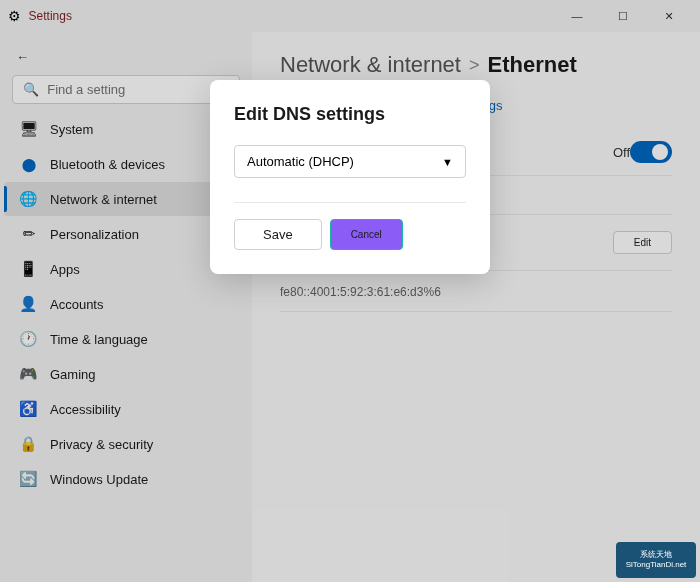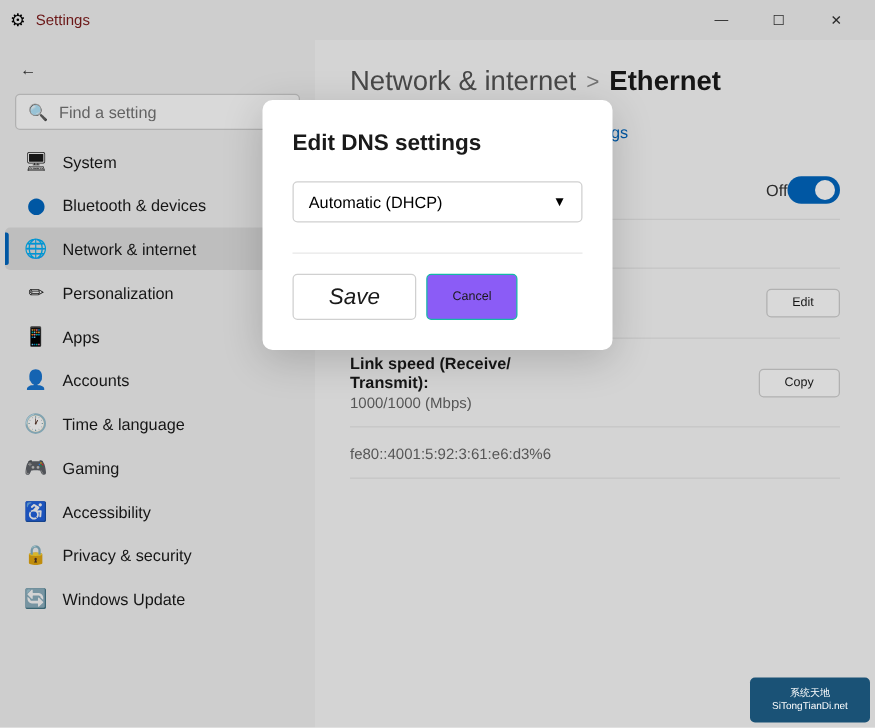--- a/index.html
+++ b/index.html
@@ -260,41 +260,40 @@
     .dialog-actions {
       display: flex;
       gap: 8px;
       justify-content: flex-start;
     }
     .btn-save {
       padding: 7px 28px;
       background: white;
       border: 1px solid #d0d0d0;
       border-radius: 4px;
-      font-size: 18px;
-      cursor: pointer;
-      color: #1a1a1a;
-      font-style: italic;
+      font-size: 13px;
+      cursor: pointer;
+      color: #1a1a1a;
     }
     .btn-cancel {
       padding: 7px 20px;
       background: #8b5cf6;
       border: 1px solid #14b8a6;
       border-radius: 4px;
       font-size: 10px;
       cursor: pointer;
       color: #1a1a1a;
     }
 
     
     .watermark {
       position: absolute;
       bottom: 4px;
       right: 4px;
-      width: 96px;
+      width: 80px;
       height: 36px;
       background: #1a5276;
       border-radius: 4px;
       display: flex;
       align-items: center;
       justify-content: center;
       z-index: 200;
     }
     .watermark-text {
       color: white;
@@ -399,30 +398,20 @@
     </div>
 
     <div class="section-row">
       <div>
         <div class="section-label">DNS server assignment:</div>
         <div class="section-value">Automatic (DHCP)</div>
       </div>
       <button class="edit-btn">Edit</button>
     </div>
 
-    <div class="section-row">
-      <div>
-        <div class="section-label">
-          <span>Link speed (Receive/</span><br>
-          <span>Transmit):</span>
-        </div>
-        <div class="section-value">1000/1000 (Mbps)</div>
-      </div>
-      <button class="edit-btn">Copy</button>
-    </div>
 
     <div class="section-row">
       <div>
         <div class="section-value">fe80::4001:5:92:3:61:e6:d3%6</div>
       </div>
     </div>
   </div>
 </div>
 
 <div class="overlay">

